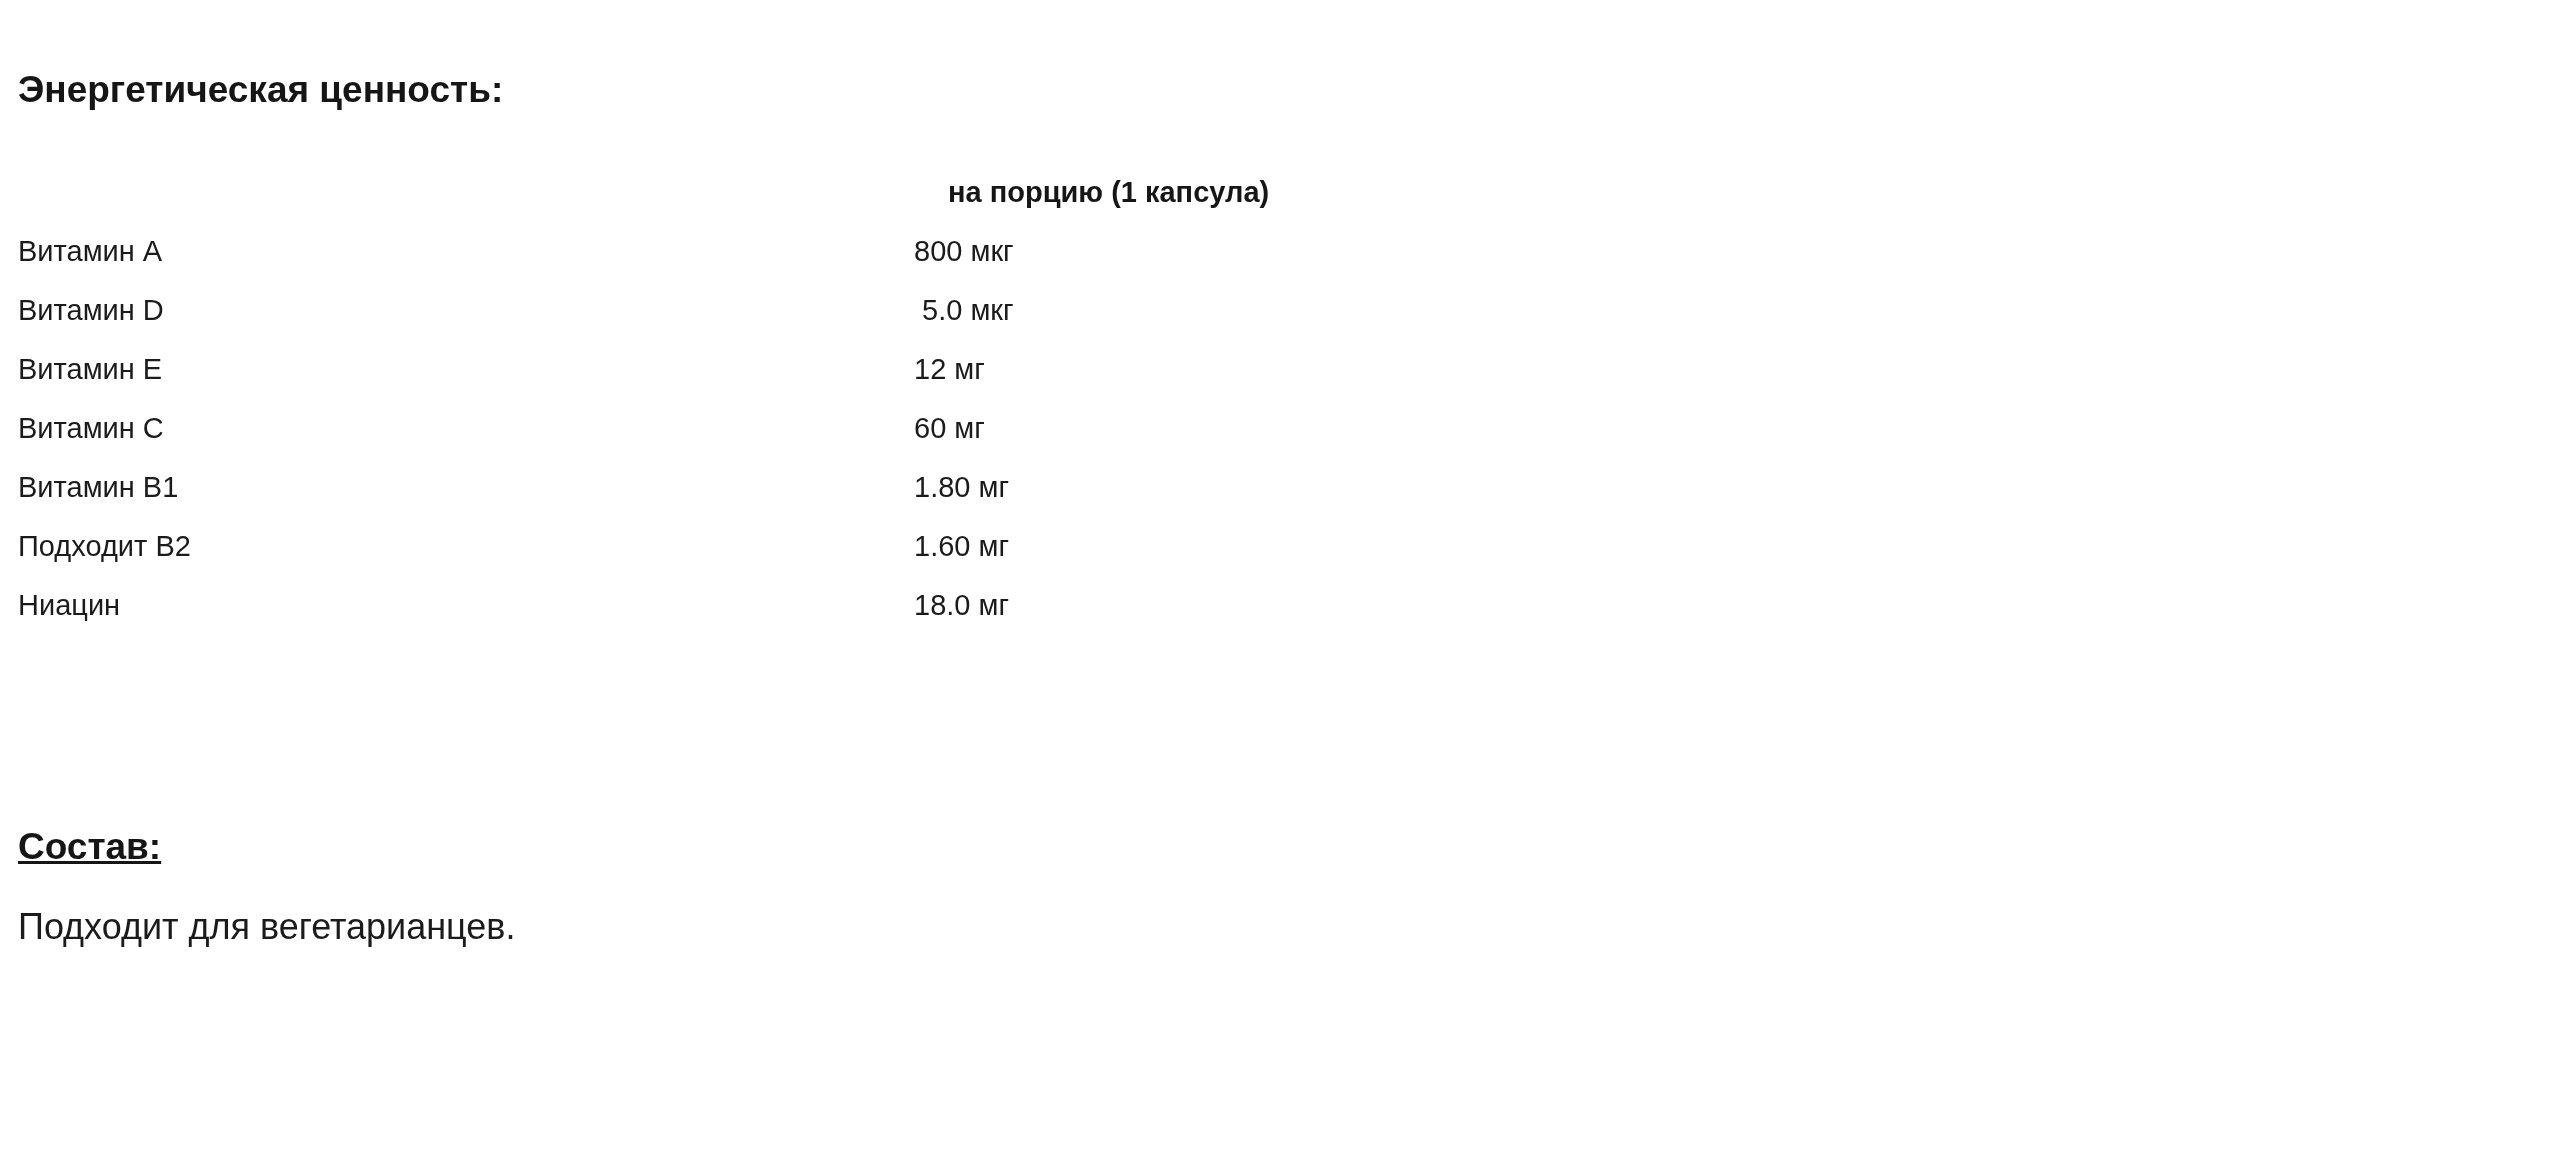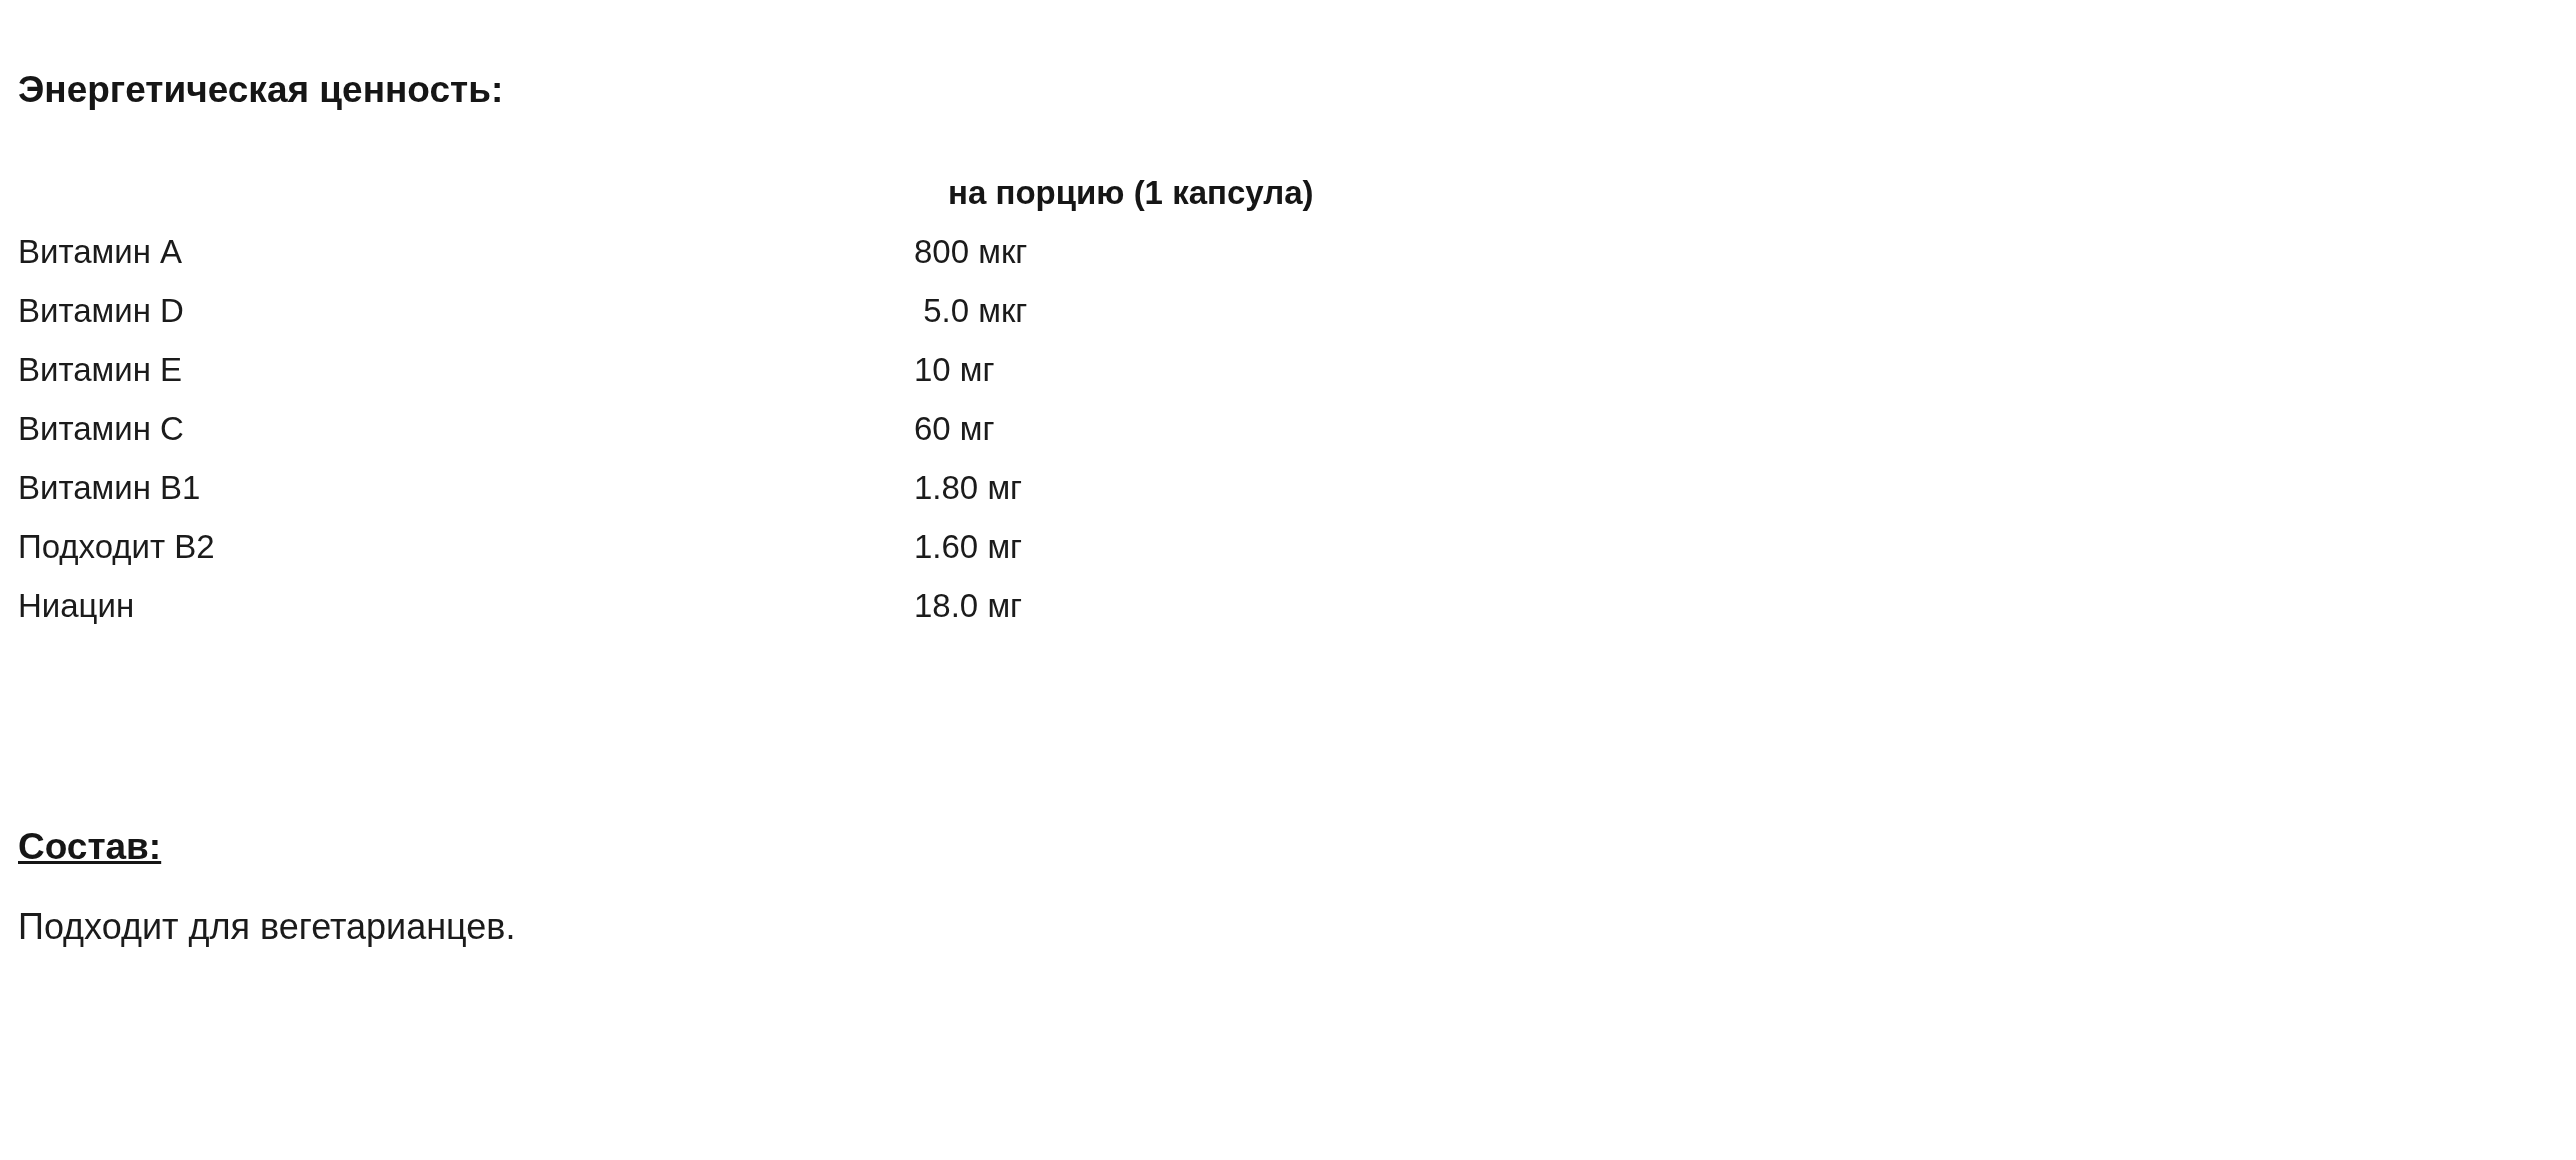--- a/index.html
+++ b/index.html
@@ -26,21 +26,21 @@
     line-height: 43px;
     color: #161616;
   }
   .nutrition-table {
     margin-top: 52px;
   }
   .trow {
     display: flex;
     align-items: center;
     line-height: 59px;
-    font-size: 33px;
+    font-size: 29px;
     font-weight: 400;
   }
   .tlabel {
     flex: none;
     width: 896px;
     white-space: pre;
   }
   .tvalue {
     white-space: pre;
   }
@@ -83,21 +83,21 @@
       <div class="tvalue">800 мкг</div>
     </div>
 
     <div class="trow">
       <div class="tlabel">Витамин D</div>
       <div class="tvalue"> 5.0 мкг</div>
     </div>
 
     <div class="trow">
       <div class="tlabel">Витамин E</div>
-      <div class="tvalue">10 мг</div>
+      <div class="tvalue">12 мг</div>
     </div>
 
     <div class="trow">
       <div class="tlabel">Витамин C</div>
       <div class="tvalue">60 мг</div>
     </div>
 
     <div class="trow">
       <div class="tlabel">Витамин B1</div>
       <div class="tvalue">1.80 мг</div>

